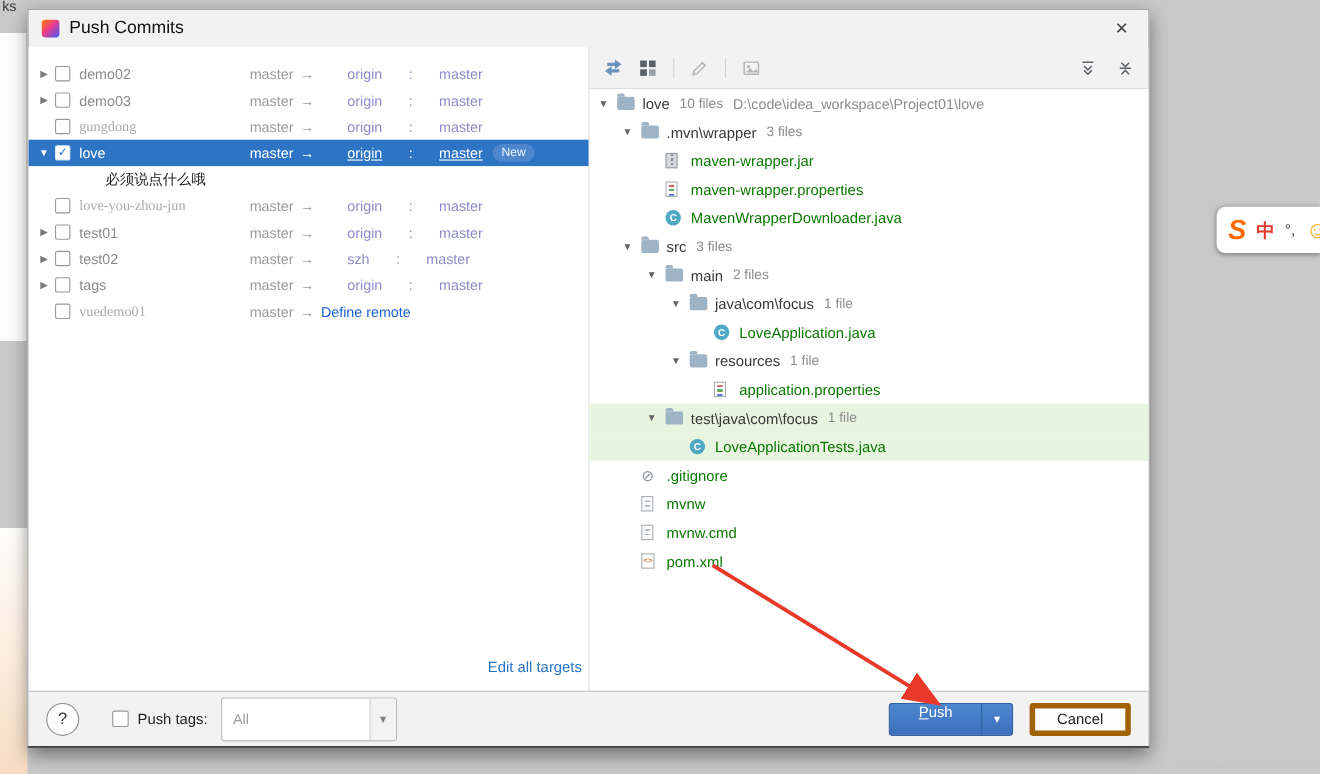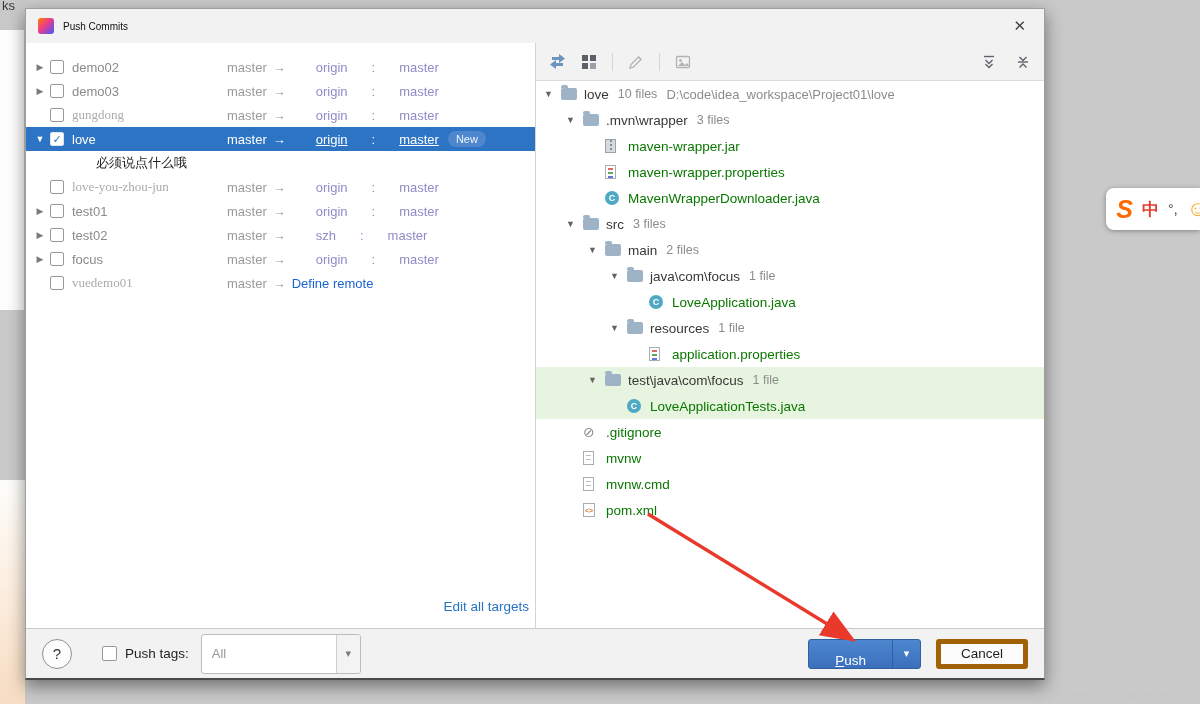--- a/index.html
+++ b/index.html
@@ -29,21 +29,21 @@
   .ime-smiley { color:#f7a823; font-size:22px; margin-right:-9px; }
 
   
   .dialog { position:absolute; left:25px; top:8px; width:1020px; height:672px;
     background:#f2f2f2; border:1px solid #9f9f9f; border-bottom:2px solid #4a4a4a;
     box-shadow:0 6px 16px rgba(0,0,0,.45); z-index:10; }
 
   .titlebar { height:34px; display:flex; align-items:center; padding:0 12px; }
   .dlg-ic { width:16px; height:16px; border-radius:3px;
     background:linear-gradient(135deg,#ff8100,#ec3c8a 45%,#3d5afe); }
-  .dlg-title { margin-left:9px; font-size:10px; color:#111; }
+  .dlg-title { margin-left:9px; font-size:16px; color:#111; }
   .dlg-close { margin-left:auto; font-size:15px; color:#444; cursor:pointer; padding:2px 6px; }
 
   .dlg-body { position:absolute; top:34px; left:0; right:0; bottom:50px; }
 
   
   .left-panel { position:absolute; left:0; top:0; bottom:0; width:510px; background:#fff;
     border-right:1px solid #d4d4d4; padding-top:12px; }
   .rr { height:24px; display:flex; align-items:center; padding-left:6px; white-space:nowrap; }
   .tri { width:16px; min-width:16px; font-size:9px; color:#7a7a7a; text-align:center; }
   .cb { width:14px; height:14px; min-width:14px; background:#fff; border:1px solid #989898;
@@ -121,21 +121,21 @@
   .ft-label { margin-left:8px; color:#1f1f1f; font-size:13.5px; }
   .combo { width:160px; height:40px; background:#fff; border:1px solid #bcbcbc; border-radius:3px;
     display:flex; align-items:center; margin-left:12px; overflow:hidden; }
   .combo-text { flex:1; padding-left:10px; color:#9a9a9a; font-size:13px; }
   .combo-arrow { width:24px; height:100%; display:flex; align-items:center; justify-content:center;
     color:#7d7d7d; border-left:1px solid #cfcfcf; background:#f3f3f3; font-size:11px; }
   .combo-arrow::before { content:"▾"; }
   .ft-spacer { flex:1; }
   .push-btn { display:flex; height:30px; background:linear-gradient(#4d87cf,#3b6fbd);
     border:1px solid #30619f; border-radius:3px; color:#fff; align-items:stretch; cursor:pointer; }
-  .push-main { display:flex; align-items:flex-end; padding:0 26px; font-size:13.5px; }
+  .push-main { display:flex; align-items:flex-start; padding:0 26px; font-size:13.5px; }
   .push-label { display:block; }
   .push-label::first-letter { text-decoration:underline; }
   .push-arrow { width:28px; display:flex; align-items:center; justify-content:center;
     border-left:1px solid #2f5f9d; font-size:11px; color:#fff; }
   .push-arrow::before { content:"▾"; }
   .cancel-btn { width:92px; height:30px; margin-left:15px; background:#fcfcfc; border:5px solid #a16207;
     border-radius:3px; display:flex; align-items:center; justify-content:center; color:#1f1f1f;
     font-size:13.5px; cursor:pointer; }
 
   .anno { position:absolute; left:0; top:0; z-index:50; pointer-events:none; }
@@ -259,21 +259,21 @@
           <span class="arr">→</span>
           <span class="tga">szh</span>
             <span class="tgs"> : </span>
             <span class="tgb">master</span>
         </span>
       </div>
 
       <div class="rr">
         <span class="tri">▶</span>
         <span class="cb"></span>
-        <span class="rname">focus</span>
+        <span class="rname">tags</span>
         <span class="rtarget">
           <span class="src">master</span>
           <span class="arr">→</span>
           <span class="tga">origin</span>
             <span class="tgs"> : </span>
             <span class="tgb">master</span>
         </span>
       </div>
 
       <div class="rr">

